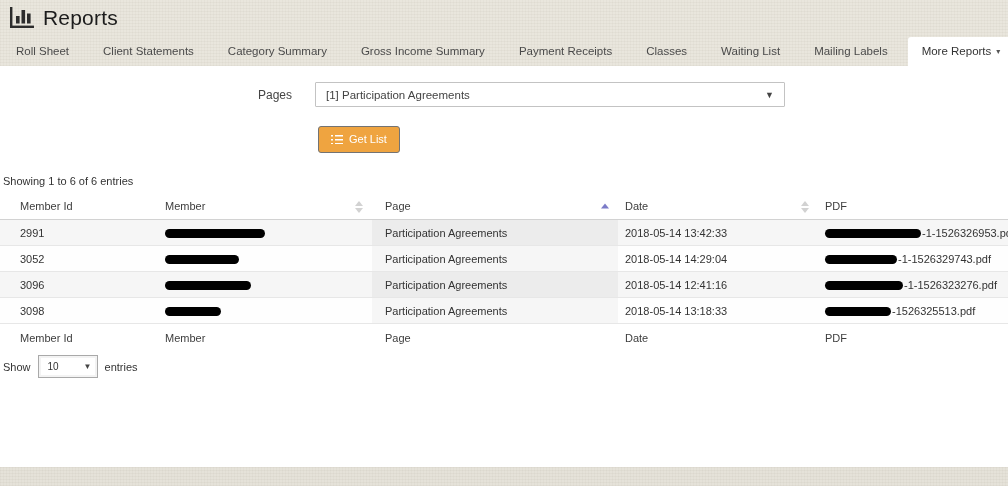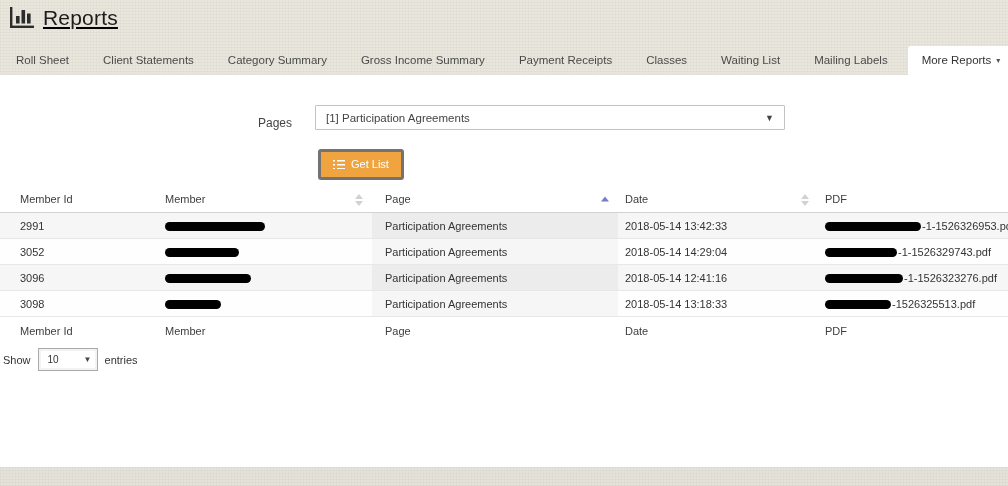--- a/index.html
+++ b/index.html
@@ -3,49 +3,48 @@
 <meta charset="utf-8">
 <style>
   html,body{margin:0;padding:0;}
   body{
     width:1008px;height:486px;overflow:hidden;position:relative;
     background:#ffffff;font-family:"Liberation Sans","DejaVu Sans",sans-serif;
     -webkit-font-smoothing:antialiased;
   }
   
   .top-header{
-    position:relative;height:75px;background-color:#e9e6dd;
+    position:relative;height:66px;background-color:#e9e6dd;
     background-image:
       repeating-linear-gradient(0deg, rgba(120,110,90,.05) 0 1px, transparent 1px 3px),
       repeating-linear-gradient(90deg, rgba(120,110,90,.04) 0 1px, transparent 1px 3px);
-    text-decoration: underline;
   }
   .brand{display:flex;align-items:center;gap:8px;padding:5px 0 0 8px;}
   .brand svg{display:block;}
   .app-title{font-size:21px;color:#1c1c1c;letter-spacing:.2px;}
   .tab-bar{position:absolute;left:2px;bottom:0;display:flex;align-items:flex-end;}
   .tab{
     padding:8px 14px 9px 14px;font-size:11.5px;color:#4a4a4a;cursor:pointer;
     white-space:nowrap;margin-right:6px;
   }
   .tab.active{background:#ffffff;border-radius:3px 3px 0 0;color:#333;}
   .tab .caret{font-size:8px;color:#555;margin-left:5px;vertical-align:1px;}
   
   .content{position:relative;background:#fff;}
-  .pages-row{display:flex;align-items:flex-end;padding-top:30px;}
+  .pages-row{display:flex;align-items:center;padding-top:16px;}
   .pages-label{width:292px;text-align:right;font-size:12px;color:#444;}
   .select-box{
     margin-left:23px;width:448px;height:23px;border:1px solid #c3c3c3;background:#fff;
     display:flex;align-items:center;justify-content:space-between;
     padding:0 10px;font-size:11.5px;color:#444;border-radius:1px;cursor:pointer;
   }
   .select-box .caret{font-size:9px;color:#444;}
   .get-list-btn{
     margin:19px 0 0 318px;display:inline-flex;align-items:center;gap:6px;
-    background:#efa440;border:3px solid #737373;border-radius:3px;color:#fff;
+    background:#efa440;border:1px solid #737373;border-radius:3px;color:#fff;
     font-size:11px;padding:6px 12px 7px 12px;cursor:pointer;
     font-family:"Liberation Sans","DejaVu Sans",sans-serif;
   }
   .info-text{margin:22px 0 0 3px;font-size:11px;color:#333;}
   
   table{width:1008px;border-collapse:collapse;table-layout:fixed;margin-top:7px;font-size:11px;color:#333;}
   thead th{
     position:relative;text-align:left;font-weight:normal;color:#3d3d3d;
     padding:6px 0 7px 0;border-bottom:1px solid #d2d2d2;cursor:pointer;
   }
@@ -128,20 +127,21 @@
       <span>[1] Participation Agreements</span>
       <span class="caret">▼</span>
     </div>
   </div>
 
   <button class="get-list-btn">
     <span class="list-glyph"></span>
     <span>Get List</span>
   </button>
 
+  <div class="info-text">Showing 1 to 6 of 6 entries</div>
 
   <table>
     <colgroup>
       <col style="width:165px">
         <col style="width:207px">
         <col style="width:246px">
       <col style="width:200px">
         <col style="width:190px">
     </colgroup>
     <thead id="table-head">

